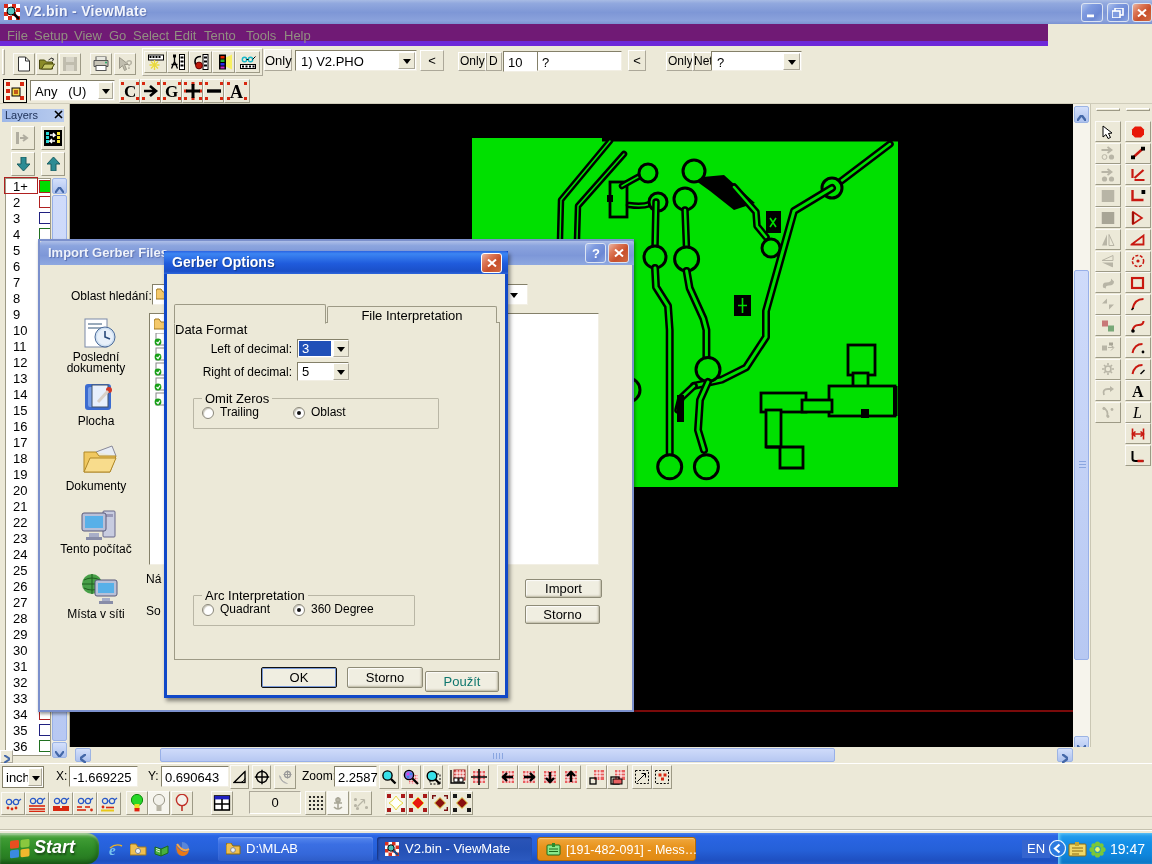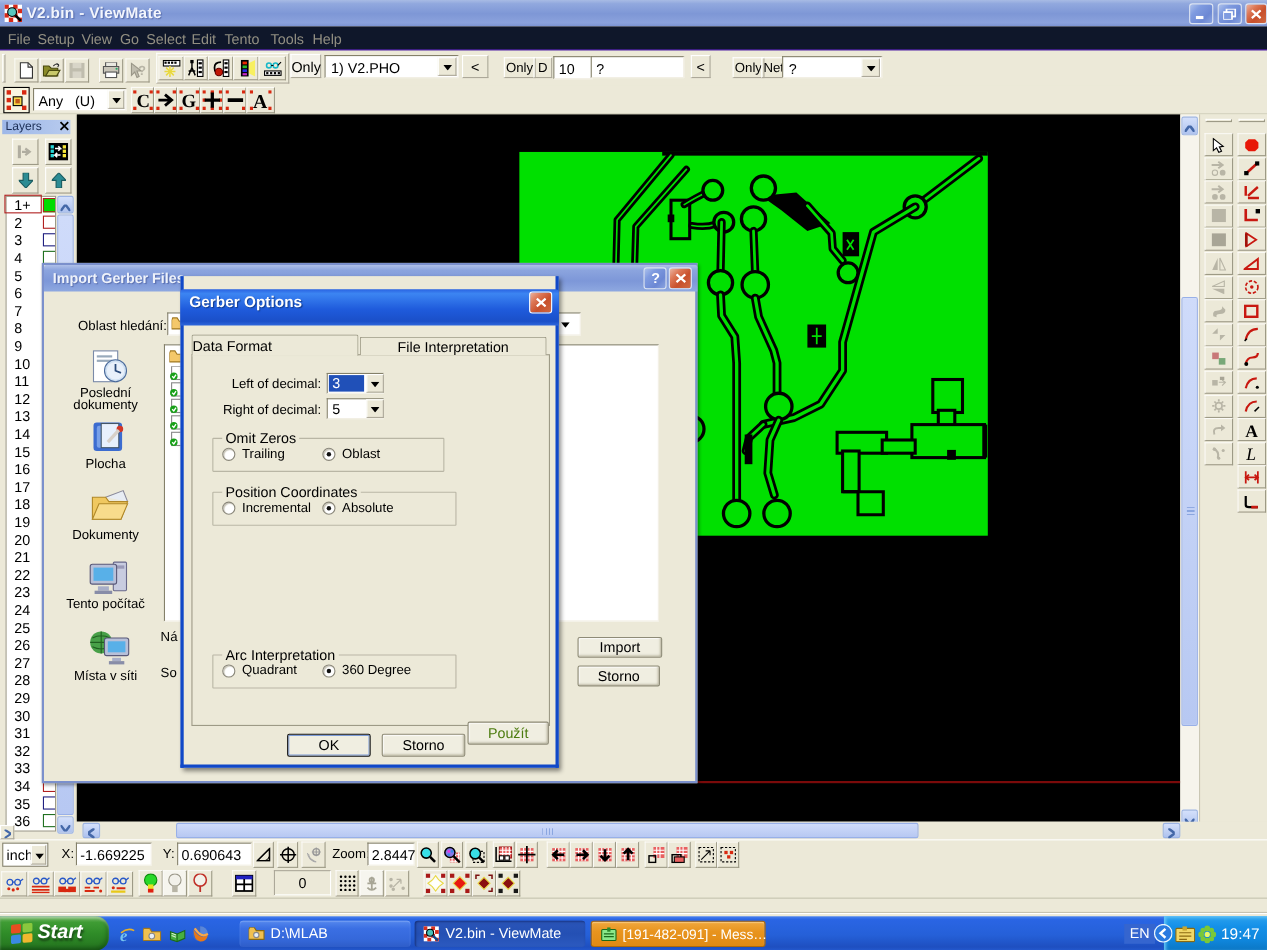--- a/index.html
+++ b/index.html
@@ -8,21 +8,21 @@
 .tbtn{position:absolute;background:#ece9d8;border:1px solid;border-color:#fbfaf6 #9d9a86 #9d9a86 #fbfaf6}
 .tbtn svg{position:absolute;left:50%;top:50%;transform:translate(-50%,-50%)}
 
 #titlebar{left:0;top:0;width:1152px;height:24px;background:linear-gradient(180deg,#a8bbe4 0%,#91a8de 14%,#7e97d6 52%,#8ba2dc 86%,#7b93d2 100%)}
 #titlebar .ttext{position:absolute;left:24px;top:3px;font-size:14px;font-weight:bold;color:#f2f5fc;letter-spacing:.3px;text-shadow:1px 1px 1px #5a6fae}
 .capbtn{position:absolute;top:3px;width:22px;height:19px;border-radius:3px;border:1px solid #dce4f2}
 .capbtn svg{position:absolute;left:50%;top:50%;transform:translate(-50%,-50%)}
 .cblue{background:linear-gradient(135deg,#aec2ec 0%,#7f9be0 30%,#6c88d4 70%,#8ba4e0 100%)}
 .cred{background:linear-gradient(135deg,#eab6a4 0%,#dd7756 30%,#c8502c 60%,#d06a42 100%)}
 
-#menubar{left:0;top:24px;width:1152px;height:22px;background:#0f172a;border-bottom:1px solid #6d28d9}
+#menubar{left:0;top:24px;width:1048px;height:22px;background:#701a75;border-bottom:5px solid #6d28d9}
 #menubar span{position:absolute;top:4px;font-size:13px;color:#928f82}
 
 #tb1{left:0;top:46px;width:1152px;height:32px;background:#ece9d8}
 #tb2{left:0;top:78px;width:1152px;height:26px;background:#ece9d8;border-bottom:1px solid #cfccba}
 .lbl{position:absolute;font-size:12px;color:#000}
 
 #canvas{left:70px;top:104px;width:1003px;height:643px;background:#000}
 
 #layers{left:0;top:104px;width:70px;height:643px;background:#ece9d8;border-right:1px solid #b8b5a2}
 #laytitle{position:absolute;left:2px;top:5px;width:62px;height:13px;background:linear-gradient(90deg,#9db7e8,#b8cbee);font-size:11px;color:#1c2f56;padding-left:3px;line-height:13px}
@@ -699,21 +699,21 @@
   <div class="tbtn" style="left:274px;top:1px;width:22px;height:24px">
       <svg width="15" height="15">
         <circle cx="10" cy="5" r="3" fill="none" stroke="#999" stroke-width="1.3"></circle>
         <path d="M10 1 V9 M6 5 H14" stroke="#999"></path>
         <path d="M8 13 A7 7 0 0 1 3 7" fill="none" stroke="#aaa"></path>
         <path d="M10 14 A9 9 0 0 1 2 6" fill="none" stroke="#aaa"></path>
       </svg>
     </div>
   <div class="abs lbl" style="left:302px;top:5px">Zoom:</div>
   <div class="abs field" style="left:334px;top:2px;width:43px;height:21px">
-      <span style="position:absolute;left:3px;top:3px;font-size:13px">2.8447</span>
+      <span style="position:absolute;left:3px;top:3px;font-size:13px">2.2587</span>
     </div>
   <div class="tbtn" style="left:379px;top:1px;width:20px;height:24px">
       <svg width="15" height="15">
         <circle cx="6" cy="6" r="4.6" fill="#38e0e8" stroke="#000" stroke-width="1.4"></circle>
         <line x1="9.5" y1="9.5" x2="14" y2="14" stroke="#000" stroke-width="2.4"></line>
       </svg>
     </div>
   <div class="tbtn" style="left:401px;top:1px;width:20px;height:24px">
       <svg width="16" height="16">
         <rect x="6" y="6" width="9" height="9" fill="#e86060"></rect>
@@ -1145,72 +1145,65 @@
         <rect x="18" y="29" width="14" height="3" fill="#888da8"></rect>
       </svg>
     <div style="position:absolute;top:306px;width:100%;text-align:center;font-size:12px">Místa v síti</div>
   </div>
   <div class="lbl" style="left:106px;top:331px">Ná</div>
   <div class="lbl" style="left:106px;top:363px">So</div>
   <div class="btn" style="left:485px;top:338px;width:77px;height:19px;line-height:18px">Import</div>
   <div class="btn" style="left:485px;top:364px;width:75px;height:19px;line-height:18px">Storno</div>
 </div>
 <div class="abs" id="godlg" style="z-index:3;left:164px;top:251px;width:344px;height:447px;background:#ece9d8;border:3px solid #1048c8;border-top:none;box-shadow:2px 3px 4px rgba(0,0,0,.45)">
-  <div class="abs dlg-active-t" style="left:-3px;top:12px;width:344px;height:33px;border-radius:3px 3px 0 0">
+  <div class="abs dlg-active-t" style="left:-3px;top:0;width:344px;height:23px;border-radius:3px 3px 0 0">
     <div style="position:absolute;left:8px;top:3px;font-size:14px;font-weight:bold;color:#fff;text-shadow:1px 1px 1px #123a8a">Gerber Options</div>
     <div class="capbtn cred" style="left:317px;top:2px;width:21px;height:20px;border-color:#fff">
         <svg width="10" height="9">
           <path d="M1 1 L9 8 M9 1 L1 8" stroke="#fff" stroke-width="2"></path>
         </svg>
       </div>
   </div>
 
   <div class="abs" style="left:7px;top:71px;width:326px;height:338px;background:#ece9d8;border:1px solid #9d9a86"></div>
-  <div class="abs" style="left:7px;top:53px;width:152px;height:20px;background:#ece9d8;border:1px solid #9d9a86;border-bottom:1px solid #ece9d8;border-radius:2px 2px 0 0;font-size:13px;padding-top:2px">Data Format</div>
+  <div class="abs" style="left:7px;top:53px;width:152px;height:20px;background:#ece9d8;border:1px solid #9d9a86;border-bottom:1px solid #ece9d8;border-radius:2px 2px 0 0;font-size:13px;padding-top:17px">Data Format</div>
   <div class="abs" style="left:160px;top:55px;width:170px;height:17px;background:#ece9d8;border:1px solid #9d9a86;border-bottom:none;border-radius:2px 2px 0 0;text-align:center;font-size:13px;padding-top:1px">File Interpretation</div>
 
   <div class="lbl" style="left:20px;top:91px;width:105px;text-align:right">Left of decimal:</div>
   <div class="abs field" style="left:130px;top:88px;width:52px;height:19px">
       <div style="position:absolute;left:1px;top:1px;width:32px;height:15px;background:#2050b8;color:#fff;font-size:13px;padding-left:3px">3</div>
       <div class="abs raised" style="left:35px;top:0px;width:16px;height:17px;background:#ece9d8"><svg width="8" height="5" style="margin:6px 3px">
           <path d="M0 0 H8 L4 5 Z" fill="#000"></path>
         </svg></div>
     </div>
   <div class="lbl" style="left:10px;top:114px;width:115px;text-align:right">Right of decimal:</div>
   <div class="abs field" style="left:130px;top:111px;width:52px;height:19px">
       <div style="position:absolute;left:4px;top:1px;font-size:13px">5</div>
       <div class="abs raised" style="left:35px;top:0px;width:16px;height:17px;background:#ece9d8"><svg width="8" height="5" style="margin:6px 3px">
           <path d="M0 0 H8 L4 5 Z" fill="#000"></path>
         </svg></div>
     </div>
 
-  <div class="grp" style="left:26px;top:147px;width:211px;height:31px">
+  <div class="grp" style="left:26px;top:147px;width:246px;height:31px">
       <b>Omit Zeros</b>
     <div class="radio" style="left:8px;top:8px"></div>
       <span class="lbl" style="left:26px;top:6px">Trailing</span>
     <div class="radio on" style="left:99px;top:8px"></div>
       <span class="lbl" style="left:117px;top:6px">Oblast</span>
-  </div>
-  <div class="grp" style="left:26px;top:196px;width:222px;height:31px">
-      <b>Position Coordinates</b>
-    <div class="radio" style="left:8px;top:8px"></div>
-      <span class="lbl" style="left:26px;top:6px">Incremental</span>
-    <div class="radio on" style="left:99px;top:8px"></div>
-      <span class="lbl" style="left:117px;top:6px">Absolute</span>
   </div>
   <div class="grp" style="left:26px;top:344px;width:222px;height:31px">
       <b>Arc Interpretation</b>
     <div class="radio" style="left:8px;top:8px"></div>
       <span class="lbl" style="left:26px;top:6px">Quadrant</span>
     <div class="radio on" style="left:99px;top:8px"></div>
       <span class="lbl" style="left:117px;top:6px">360 Degree</span>
   </div>
   <div class="btn" style="left:94px;top:416px;width:76px;height:21px;line-height:20px;border:1px solid #111;box-shadow:inset 0 0 0 1px #7a9ad8">OK</div>
   <div class="btn" style="left:180px;top:416px;width:76px;height:21px;line-height:20px">Storno</div>
-  <div class="btn" style="left:258px;top:405px;width:74px;height:21px;line-height:20px;color:#4d7c0f">Použít</div>
+  <div class="btn" style="left:258px;top:420px;width:74px;height:21px;line-height:20px;color:#0f766e">Použít</div>
 </div>
 <div class="abs" id="taskbar">
   <div class="abs" style="left:0;top:0;width:99px;height:31px;border-radius:0 12px 12px 0;background:linear-gradient(180deg,#77b968 0%,#3f9c34 18%,#2f8c28 50%,#287c22 82%,#1f661c 100%);box-shadow:inset -2px -2px 4px rgba(0,40,0,.35), inset 0 2px 2px rgba(255,255,255,.4)">
     <svg width="22" height="22" style="position:absolute;left:9px;top:5px">
         <defs></defs>
         <g transform="skewY(-6)">
           <rect x="1" y="3" width="9" height="8" rx="1.5" fill="#e84e20"></rect>
           <rect x="11.5" y="3" width="9" height="8" rx="1.5" fill="#8ac83e"></rect>
           <rect x="1" y="12.5" width="9" height="8" rx="1.5" fill="#3a8ae0"></rect>
           <rect x="11.5" y="12.5" width="9" height="8" rx="1.5" fill="#f0b82e"></rect>

